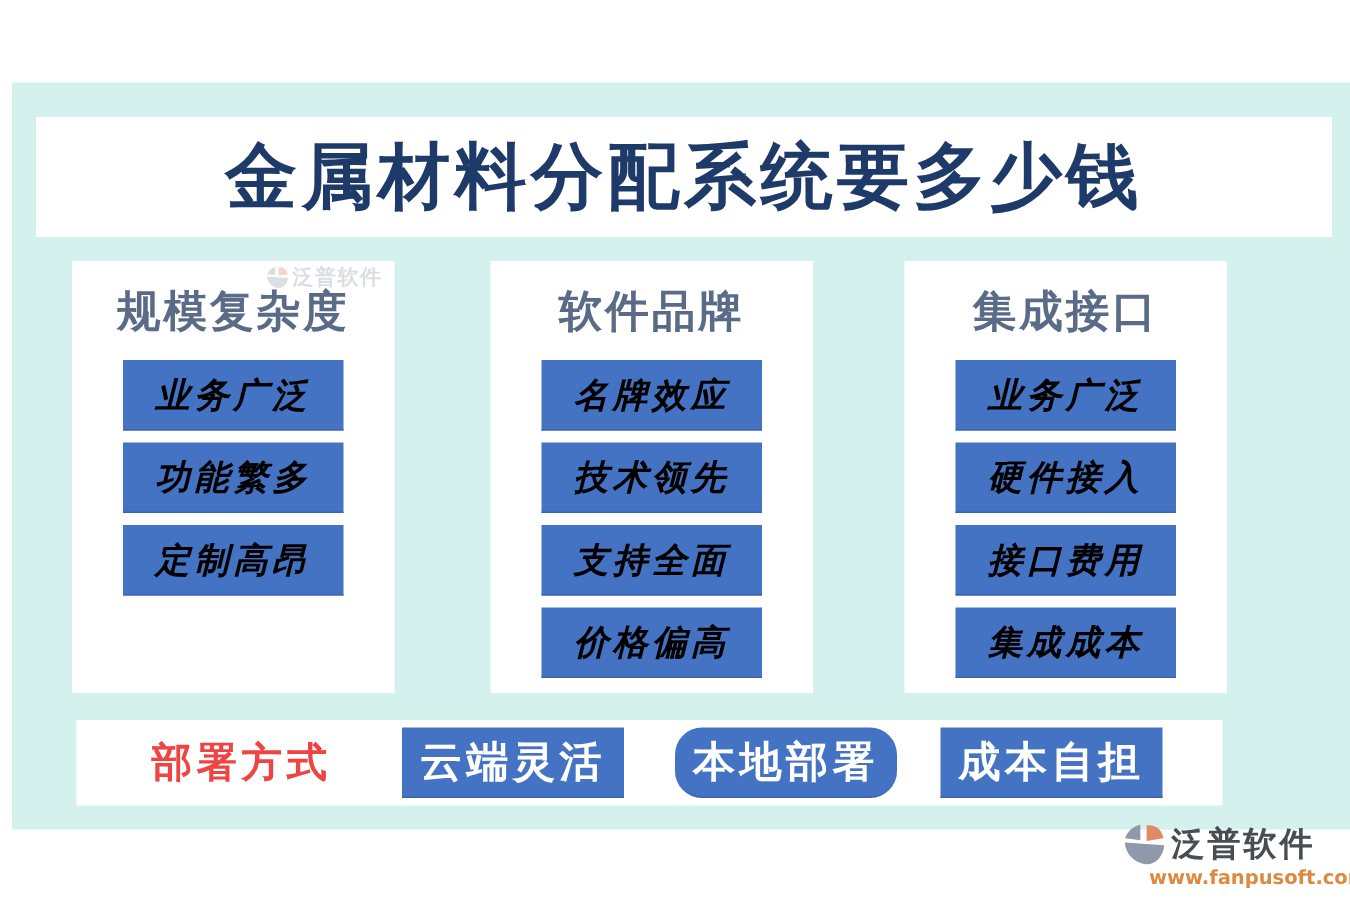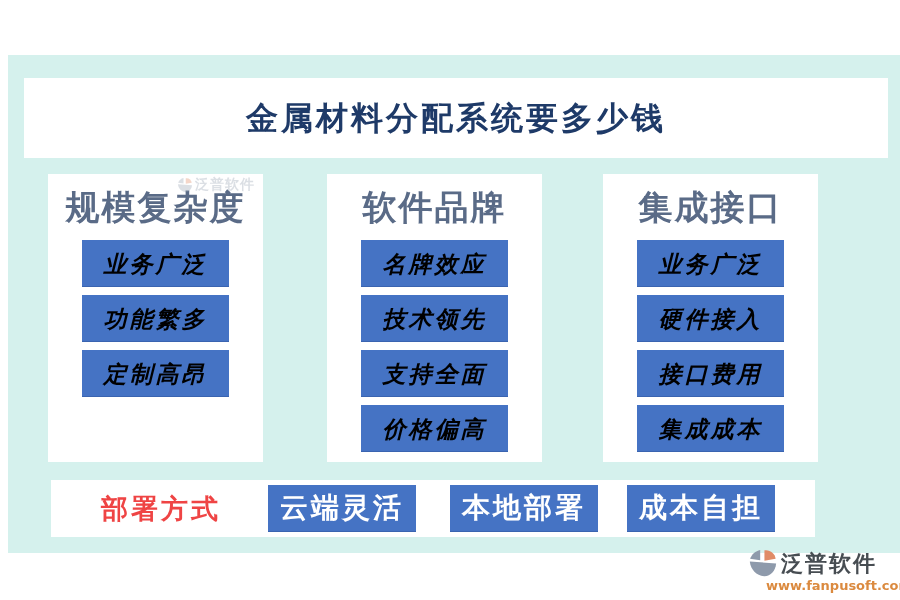--- a/index.html
+++ b/index.html
@@ -14,35 +14,35 @@
     position:absolute;left:8px;top:55px;right:0;height:498px;
     background:#d5f1ed;
   }
   
   .title-banner{
     position:absolute;left:16px;top:23px;width:864px;height:80px;
     background:#ffffff;
     display:flex;align-items:center;justify-content:center;
   }
   .title-banner h1{
-    margin:0;font-size:32px;font-weight:bold;color:#1e3a68;
+    margin:0;font-size:48px;font-weight:bold;color:#1e3a68;
     letter-spacing:3px;line-height:1;
   }
   
   .panel{
     position:absolute;top:119px;width:215px;height:288px;
     background:#ffffff;
     display:flex;flex-direction:column;align-items:center;
   }
   .panel.p1{left:40px;}
   .panel.p2{left:319px;}
   .panel.p3{left:595px;}
   .panel-header{
     margin-top:16px;height:34px;line-height:34px;margin-bottom:16px;
-    font-size:34px;font-weight:bold;color:#5a6b87;letter-spacing:2px;
+    font-size:29px;font-weight:bold;color:#5a6b87;letter-spacing:2px;
   }
   .pill{
     width:147px;height:46px;margin-bottom:8px;
     background:#4573c4;border-bottom:1px solid #3a64b0;
     color:#000000;font-size:23px;font-weight:bold;letter-spacing:3px;
     display:flex;align-items:center;justify-content:center;
     line-height:1;
     font-style:italic;
   }
   
@@ -64,21 +64,21 @@
     line-height:57px;text-align:center;
     font-size:27px;font-weight:bold;color:#ef4444;letter-spacing:3px;
   }
   .deploy-pill{
     position:absolute;top:5px;width:148px;height:46px;
     background:#4573c4;border-bottom:1px solid #3a64b0;
     color:#ffffff;font-size:28px;font-weight:bold;letter-spacing:3px;
     display:flex;align-items:center;justify-content:center;
   }
   .deploy-pill.d1{left:217px;}
-  .deploy-pill.d2{left:399px;}
+  .deploy-pill.d2{left:399px;border-radius:18px;}
   .deploy-pill.d3{left:576px;}
   
   .branding{
     position:absolute;left:748px;top:548px;width:150px;
   }
   .branding .brand-row{display:flex;align-items:center;gap:3px;}
   .branding svg{width:30px;height:30px;flex:0 0 auto;}
   .brand-name{
     font-size:22px;font-weight:bold;color:#474d52;letter-spacing:2px;line-height:1.1;
   }

